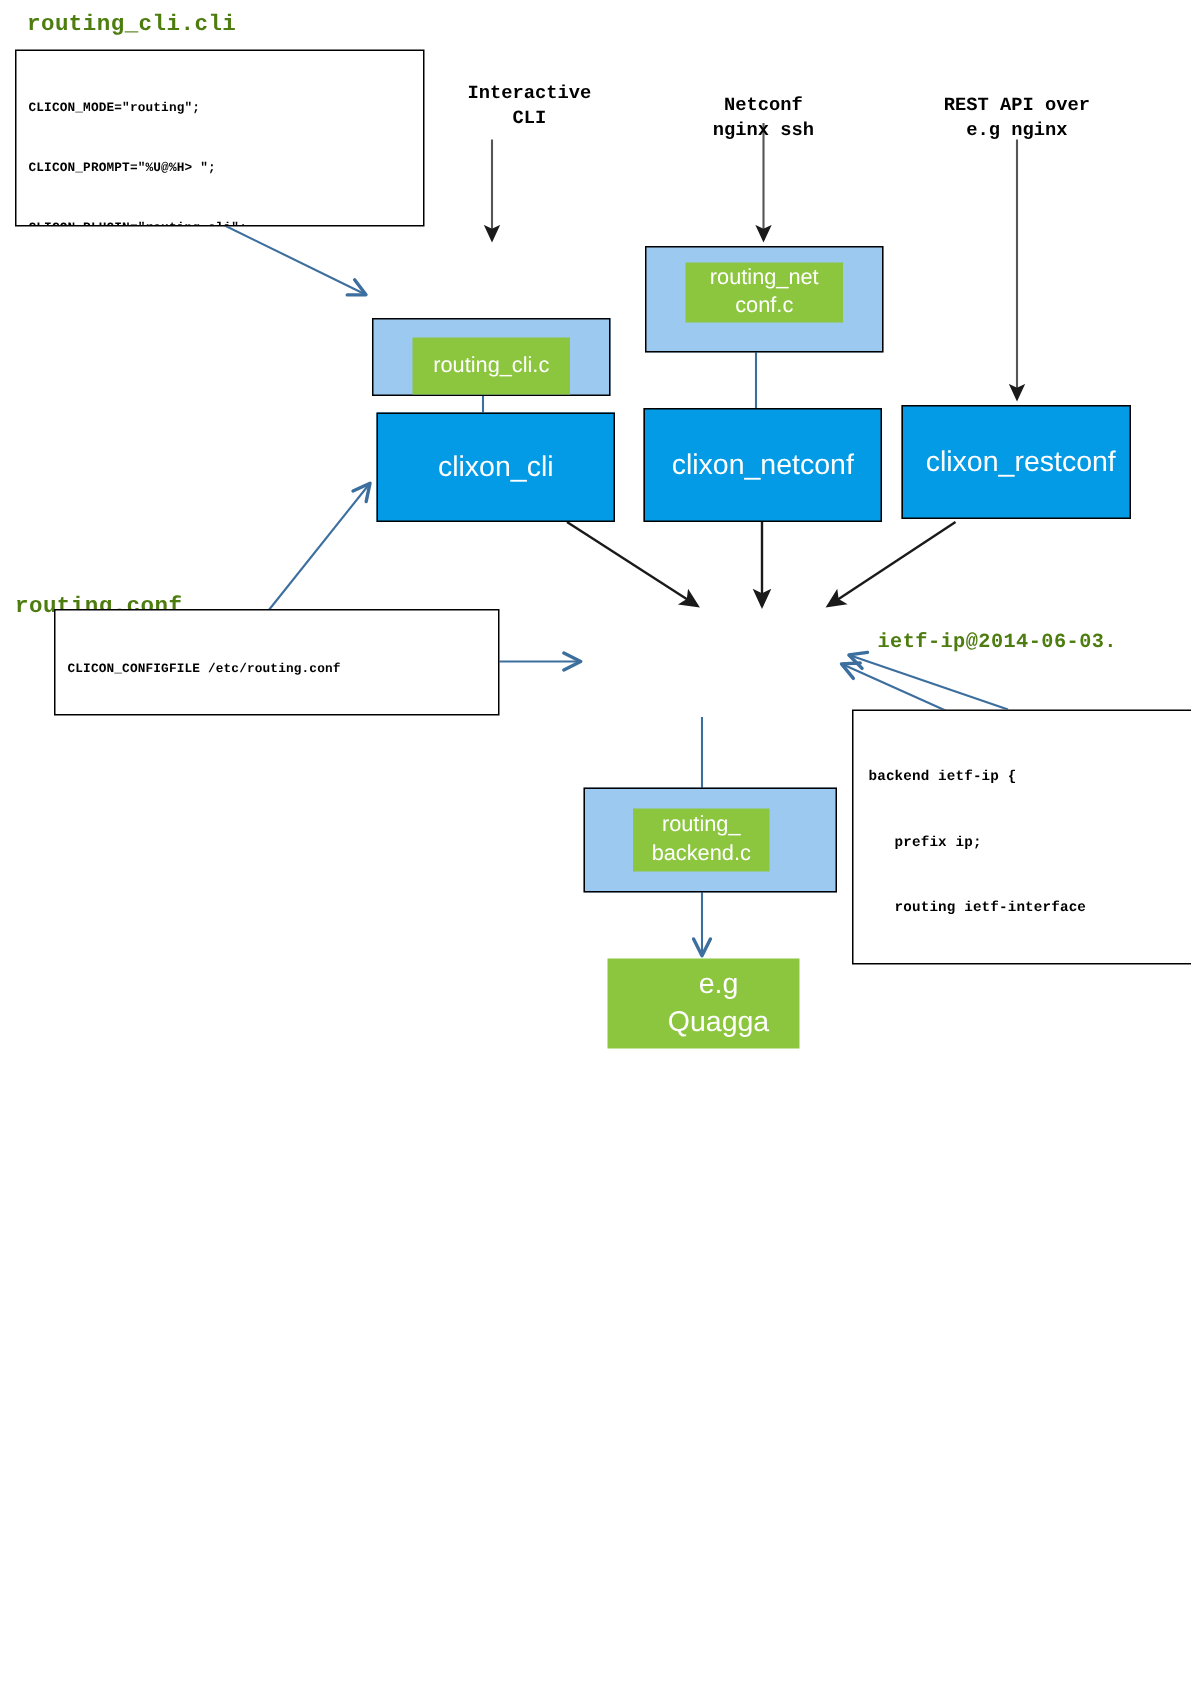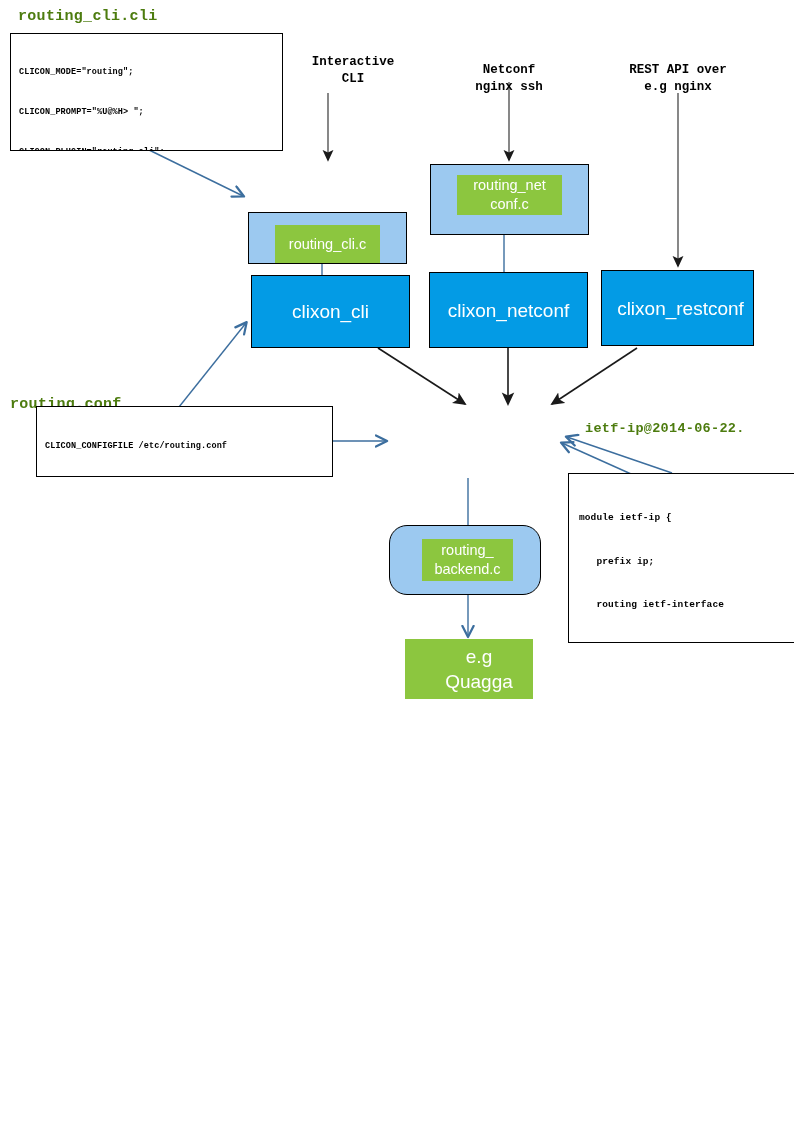--- a/index.html
+++ b/index.html
@@ -228,38 +228,38 @@
   <div class="abs filelabel" style="left:10px; top:380px;margin-top:16px;">routing.conf</div>
 
   <div class="abs codebox" style="left:8px; top:406px; width:297px; height:71px; padding:7px 8px;margin-left:28px;">
     <div class="line">CLICON_CONFIGFILE /etc/routing.conf</div>
     
     
     
   </div>
 
 
-  <div class="abs filelabel" style="left:585px; top:421px; font-size:13.5px;">ietf-ip@2014-06-22.</div>
+  <div class="abs filelabel" style="left:585px; top:421px; font-size:13.5px;">ietf-ip@2014-06-03.</div>
 
   <div class="abs codebox" style="left:568px; top:473px; width:236px; height:170px; padding:8px 10px;
               font-size:9.5px; line-height:14.5px;">
-    <div class="line">module ietf-ip {</div>
+    <div class="line">backend ietf-ip {</div>
     <div class="line">   prefix ip;</div>
     <div class="line">   routing ietf-interface</div>
     <div class="line">     prefix if;</div>
     
     
     
     
     
     
     
   </div>
 
-  <div class="abs pluginhost" style="left:389px; top:525px; width:152px; height:70px;border-radius:18px;">
+  <div class="abs pluginhost" style="left:389px; top:525px; width:169px; height:70px;">
     <div class="abs plugin" style="left:32px; top:13px; width:91px; height:42px; white-space:pre-line;">routing_
 backend.c</div>
   </div>
 
   <div class="abs extbox" style="left:405px; top:639px; width:128px; height:60px; white-space:pre-line;">e.g
 Quagga</div>
 
 </div>
 
 </body></html>

